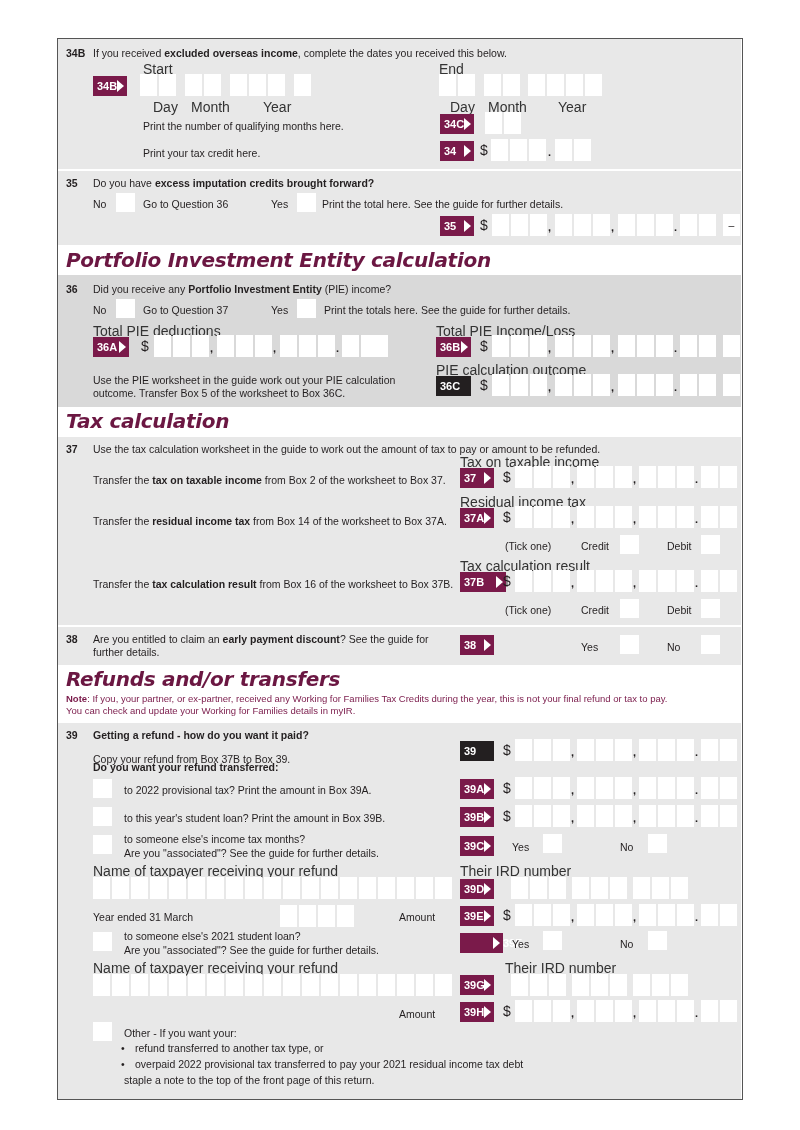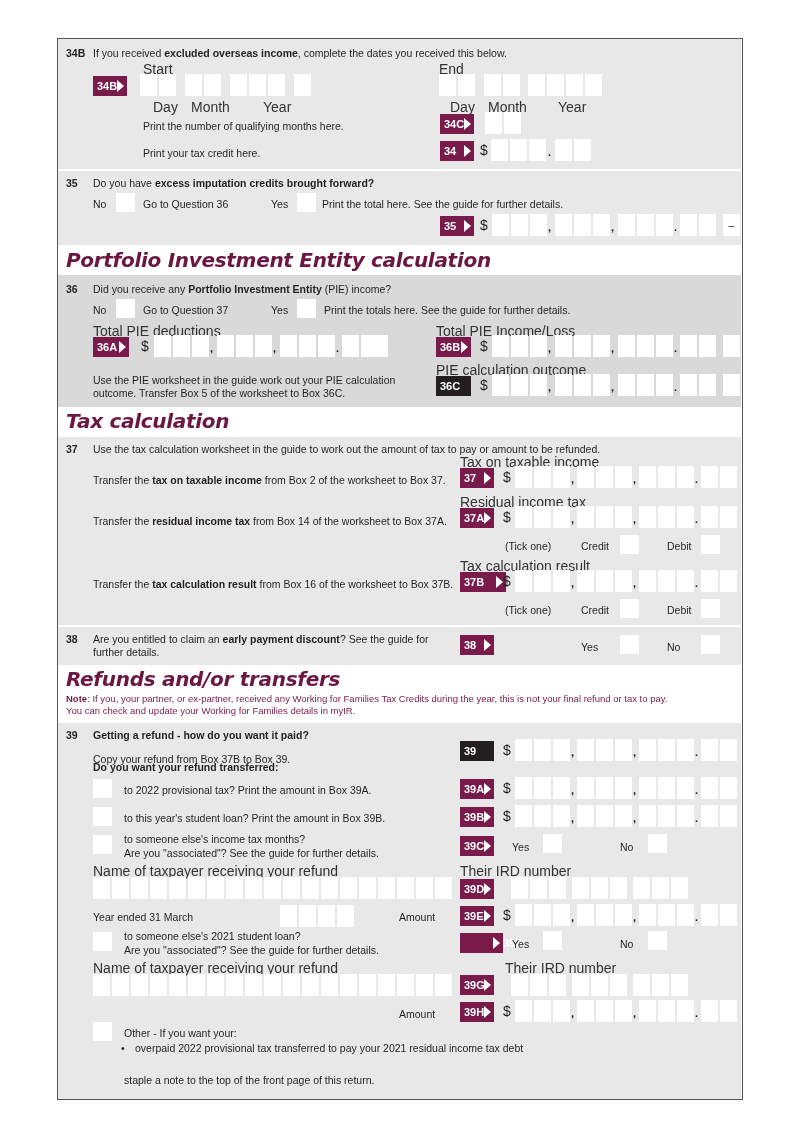--- a/index.html
+++ b/index.html
@@ -493,17 +493,18 @@
       <div class="cell" style="left:600px;top:277px;"></div>
       <div class="cell" style="left:619px;top:277px;"></div>
       <span class="sep" style="left:637px;top:284px;">.</span>
       <div class="cell" style="left:643px;top:277px;"></div>
       <div class="cell" style="left:662px;top:277px;"></div>
     </div>
 
     <div class="chk" style="left:35px;top:299px;"></div>
     <span class="abs" style="left:66px;top:304px;">Other - If you want your:</span>
     <ul class="bul" style="left:61px;top:317px;">
+      <li>refund transferred to another tax type, or</li>
       <li>overpaid 2022 provisional tax transferred to pay your 2021 residual income tax debt</li>
     </ul>
     <span class="abs" style="left:66px;top:351px;">staple a note to the top of the front page of this return.</span>
   </div>
 </div>
 
 </body></html>

